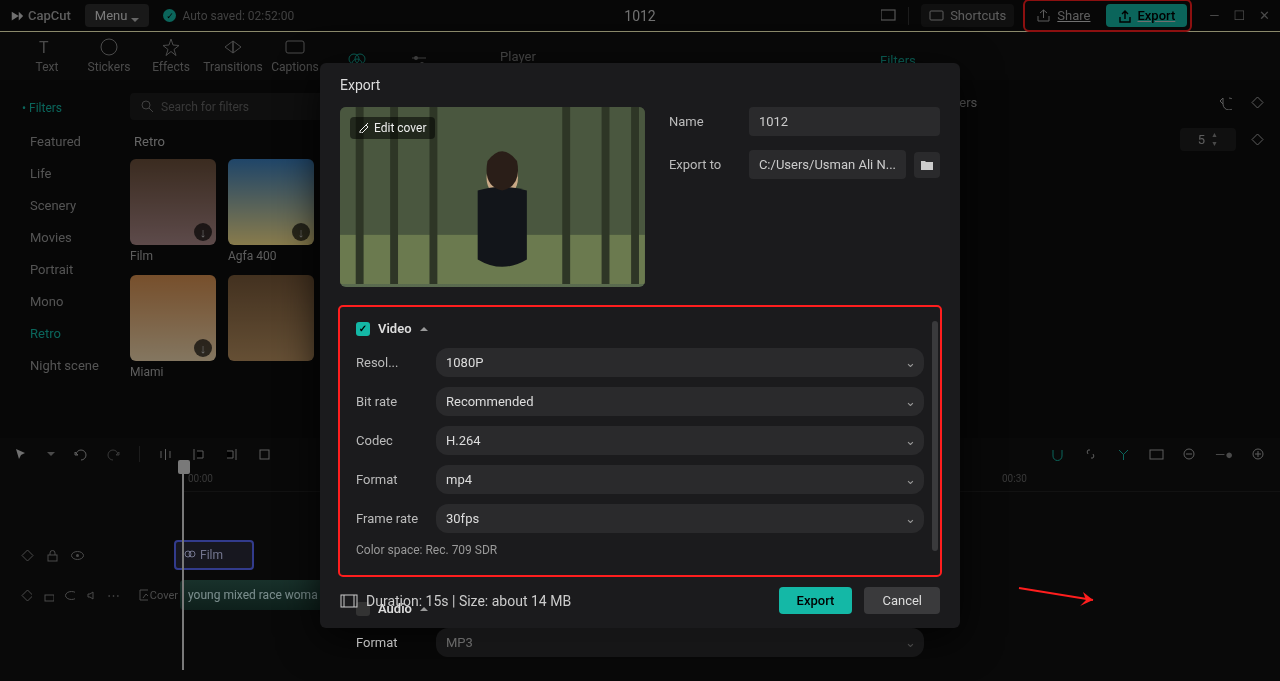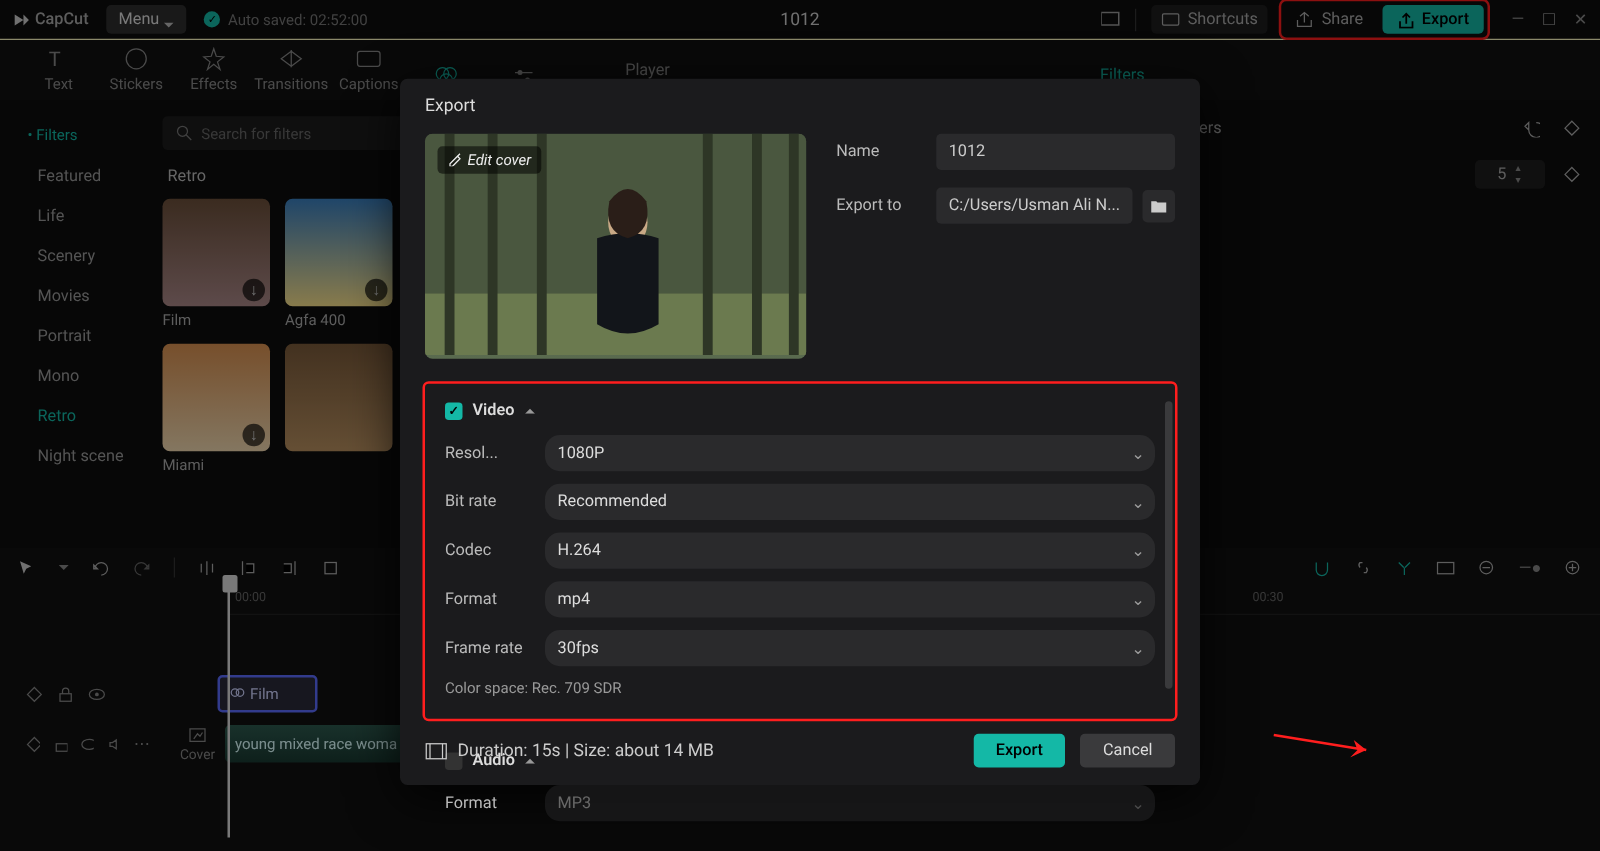--- a/index.html
+++ b/index.html
@@ -61,29 +61,29 @@
 .tl-ruler{height:22px;position:relative;border-bottom:1px solid #222;margin-left:182px;}
 .tl-ruler .tick{position:absolute;top:3px;color:#666;font-size:10px;}
 .playhead{position:absolute;left:182px;top:460px;width:0;height:210px;border-left:2px solid #ddd;z-index:3;}
 .playhead .knob{position:absolute;top:0;left:-6px;width:12px;height:14px;background:#ddd;border-radius:2px;}
 .tl-rows{position:absolute;left:0;top:56px;right:0;}
 .tl-row{height:34px;display:flex;align-items:center;margin-bottom:6px;}
 .clip{height:30px;border-radius:4px;padding:0 8px;display:flex;align-items:center;font-size:12px;}
 .clip.filter{background:#2a2a3a;border:2px solid #5b6cff;color:#cfd4ff;}
 .clip.filter svg{margin-right:4px;}
 .clip.video{background:linear-gradient(#2d5a4f,#1a3a32);color:#dff;width:365px;overflow:hidden;white-space:nowrap;}
-.cover-btn{width:40px;height:40px;display:flex;flex-direction:column;align-items:center;justify-content:center;color:#888;font-size:11px;gap:2px;margin-left:18px;}
+.cover-btn{width:40px;height:40px;display:flex;flex-direction:row;align-items:center;justify-content:center;color:#888;font-size:11px;gap:2px;margin-left:18px;}
 .track-locks{width:120px;display:flex;gap:10px;align-items:center;padding-left:20px;color:#888;}
 
 
 .modal{position:absolute;left:320px;top:63px;width:640px;height:565px;background:#1b1b1d;border-radius:6px;z-index:20;box-shadow:0 10px 40px #000c;}
 .modal-head{padding:14px 20px;color:#ddd;font-size:14px;}
 .modal-body{display:flex;padding:0 20px;gap:24px;}
 .cover{width:310px;height:180px;border-radius:6px;background:linear-gradient(#3a4636,#5a6b4f);position:relative;overflow:hidden;}
-.cover-edit{position:absolute;left:10px;top:10px;background:#0008;padding:4px 8px;border-radius:4px;color:#eee;font-size:12px;display:flex;align-items:flex-start;gap:4px;cursor:pointer;font-style:italic;}
+.cover-edit{position:absolute;left:10px;top:10px;background:#0008;padding:4px 8px;border-radius:4px;color:#eee;font-size:12px;display:flex;align-items:flex-start;gap:4px;cursor:pointer;}
 .cover .forest{position:absolute;inset:0;}
 .form{flex:1;}
 .frow{display:flex;align-items:center;margin-bottom:14px;}
 .frow label{width:80px;color:#bbb;font-size:13px;}
 .frow .val{flex:1;background:#2a2a2c;border-radius:4px;padding:7px 10px;color:#ccc;font-size:13px;}
 .frow .folder{margin-left:8px;width:26px;height:26px;border-radius:4px;background:#2a2a2c;display:flex;align-items:center;justify-content:center;cursor:pointer;}
 .section{margin:20px 20px 0;padding:14px 16px 18px;position:relative;}
 .section.red{outline:2px solid #ff1e1e;outline-offset:0;border-radius:3px;}
 .sec-head{display:flex;align-items:center;gap:8px;color:#ddd;font-weight:600;margin-bottom:12px;}
 .chk{width:14px;height:14px;border-radius:3px;background:#14b8a6;display:flex;align-items:center;justify-content:center;color:#000;font-size:10px;}
@@ -128,21 +128,21 @@
     <svg class="icon-sm">
         <rect x="0" y="2" width="14" height="10" fill="none" stroke="#999" stroke-width="1.2"></rect>
       </svg>
     <div style="width:1px;height:18px;background:#333"></div>
     <div class="tool-btn">
       <svg class="icon-sm">
           <rect x="1" y="3" width="13" height="9" rx="1" fill="none" stroke="#aaa"></rect>
         </svg>
       <span>Shortcuts</span>
     </div>
-    <div class="red-outline" style="display:flex;gap:8px;padding:2px;">
+    <div class="red-outline" style="display:flex;gap:8px;padding:2px;text-decoration:underline;">
       <div class="tool-btn" style="background:transparent">
         <svg class="icon-sm">
             <path fill="none" stroke="#aaa" d="M2 8v5h11V8M7.5 2v8M4 5l3.5-3 3.5 3"></path>
           </svg>
         <span>Share</span>
       </div>
       <div class="btn-primary">
         <svg width="14" height="14">
             <path fill="none" stroke="#000" stroke-width="1.4" d="M2 8v5h10V8M7 2v8M4 5l3-3 3 3"></path>
           </svg>

